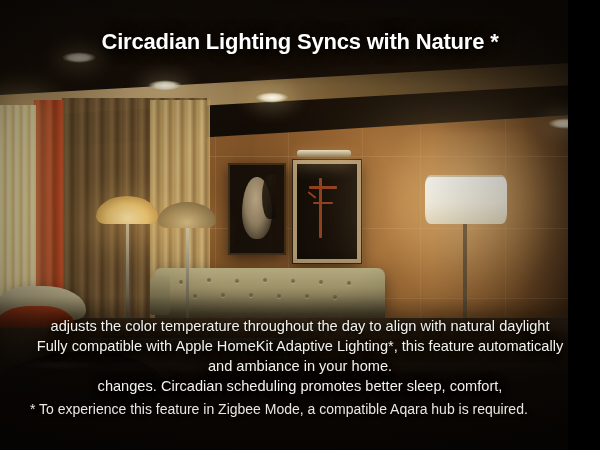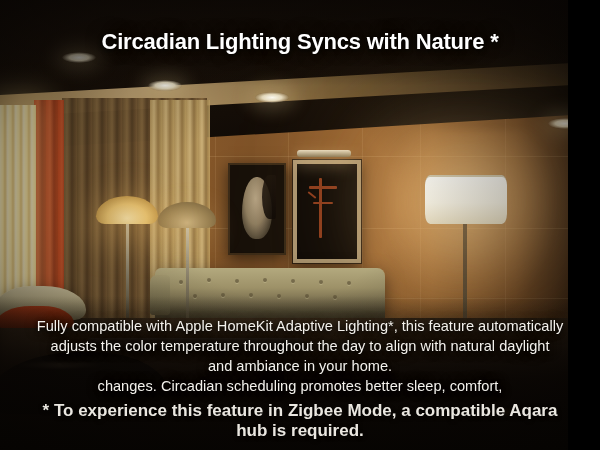--- a/index.html
+++ b/index.html
@@ -206,24 +206,23 @@
     font-size:22px;font-weight:bold;color:#ffffff;letter-spacing:-.2px;
     text-shadow:0 1px 5px rgba(0,0,0,.85),0 0 16px rgba(0,0,0,.6);
   }
   .body-copy{
     position:absolute;left:30px;top:316px;width:540px;text-align:center;
     font-size:14.6px;line-height:20px;color:#f3f1ec;
     text-shadow:0 1px 4px rgba(0,0,0,.9),0 0 12px rgba(0,0,0,.7);
   }
   .body-copy .ln{display:block;}
   .footnote{
-    position:absolute;left:30px;top:401px;width:540px;text-align:center;
-    font-size:17px;color:#eae7e0;
+    position:absolute;left:30px;top:401px;width:540px;text-align:left;
+    font-size:14px;color:#eae7e0;
     text-shadow:0 1px 4px rgba(0,0,0,.9);
-    font-weight:bold;
   }
 </style>
 </head>
 <body>
 
 <div id="banner">
 
   <div class="scene">
 
     <div class="wall">
@@ -300,21 +299,21 @@
     <div class="floor-accent"></div>
 
     <div class="vignette"></div>
     <div class="scrim-top"></div>
     <div class="scrim-bottom"></div>
   </div>
 
   <div class="title">Circadian Lighting Syncs with Nature *</div>
 
   <div class="body-copy">
+    <span class="ln">adjusts the color temperature throughout the day to align with natural daylight</span>
     <span class="ln">Fully compatible with Apple HomeKit Adaptive Lighting*, this feature automatically</span>
-    <span class="ln">adjusts the color temperature throughout the day to align with natural daylight</span>
     <span class="ln">and ambiance in your home.</span>
     <span class="ln">changes. Circadian scheduling promotes better sleep, comfort,</span>
   </div>
 
   <div class="footnote">* To experience this feature in Zigbee Mode, a compatible Aqara hub is required.</div>
 
 </div>
 
 </body></html>

